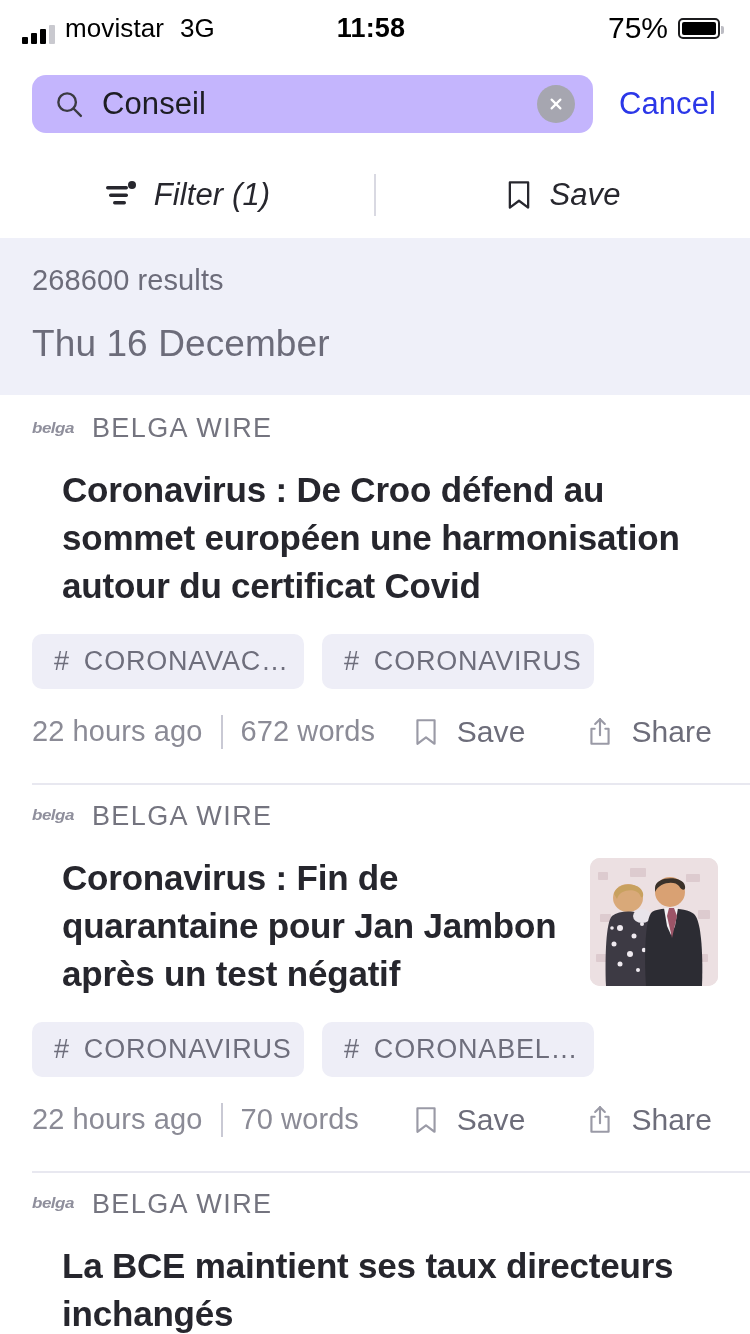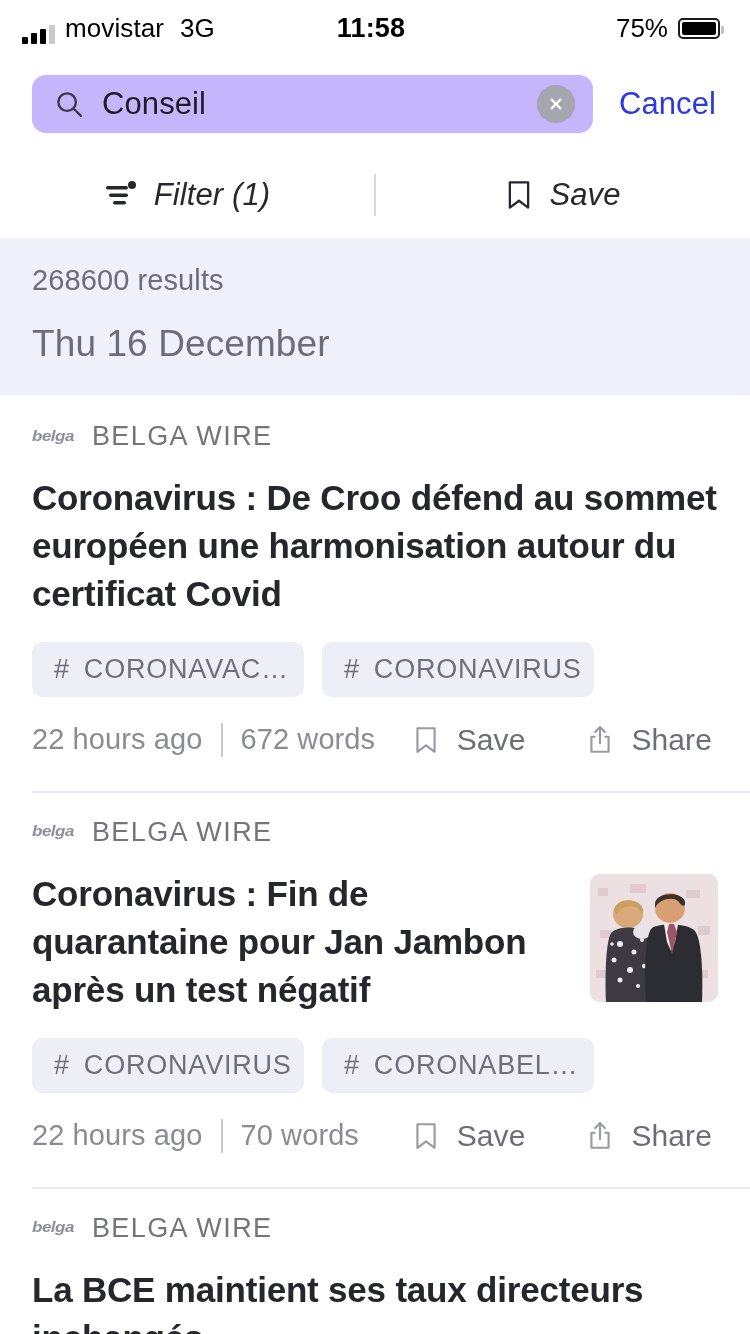--- a/index.html
+++ b/index.html
@@ -24,21 +24,21 @@
   .signal i:nth-child(2){ height:11px; }
   .signal i:nth-child(3){ height:15px; }
   .signal i:nth-child(4){ height:19px; background:#c9c9cf; }
   .carrier { font-size:26px; color:#000; letter-spacing:0.1px; }
   .netmode { font-size:26px; color:#000; margin-left:6px; }
   .sb-time {
     position:absolute; left:0; right:8px; text-align:center;
     font-size:27px; font-weight:bold; color:#000; letter-spacing:0.2px;
   }
   .sb-right { margin-left:auto; display:flex; align-items:center; gap:10px; }
-  .batt-pct { font-size:26px; color:#000; }
+  .batt-pct { font-size:30px; color:#000; }
   .batt {
     width:42px; height:21px; border:2px solid #1c1c1e; border-radius:5px;
     position:relative; padding:2px;
   }
   .batt::after {
     content:""; position:absolute; right:-6px; top:6px;
     width:3px; height:8px; background:#bdbdc4; border-radius:0 2px 2px 0;
   }
   .batt span { display:block; height:100%; background:#000; border-radius:2px; }
 
@@ -72,33 +72,33 @@
   }
   .tool-label { font-size:31px; color:#27272e; letter-spacing:0.1px;font-style:italic; }
   .tool-div { width:2px; height:42px; background:#d9d9e2; }
 
   
   .results-head { background:#eff0f9; padding:26px 32px 30px; }
   .results-count { font-size:29px; color:#6c6c7a; letter-spacing:0.1px; }
   .results-date { font-size:37px; color:#6c6c7a; letter-spacing:0.1px; margin-top:26px; }
 
   
-  .card { padding:26px 32px 0; position:relative;border-radius:22px; }
+  .card { padding:18px 32px 0; position:relative;border-radius:22px; }
   .card.sep::before {
     content:""; position:absolute; top:0; left:32px; right:0;
     height:2px; background:#e8e8f0;
   }
   .source { display:flex; align-items:center; gap:18px; }
   .belga-logo {
     font-size:17px; font-weight:bold; color:#8f8f9c;
     letter-spacing:-0.5px; font-style:italic; transform:scaleY(0.85);
   }
   .source-name { font-size:27px; color:#74747f; letter-spacing:1.4px; }
 
-  .card-body { display:flex; gap:24px; align-items:flex-start; margin-top:22px; }
+  .card-body { display:flex; gap:24px; align-items:flex-start; margin-top:22px;margin-left:30px; }
   .headline {
     flex:1; font-size:35px; font-weight:bold; color:#26262d;
     line-height:1.37; letter-spacing:-0.2px;
   }
   .thumb {
     width:128px; height:128px; border-radius:10px; flex:none;
     overflow:hidden; background:#e7dcdd; margin-top:4px;
   }
   .thumb svg { display:block; width:100%; height:100%; }
 

